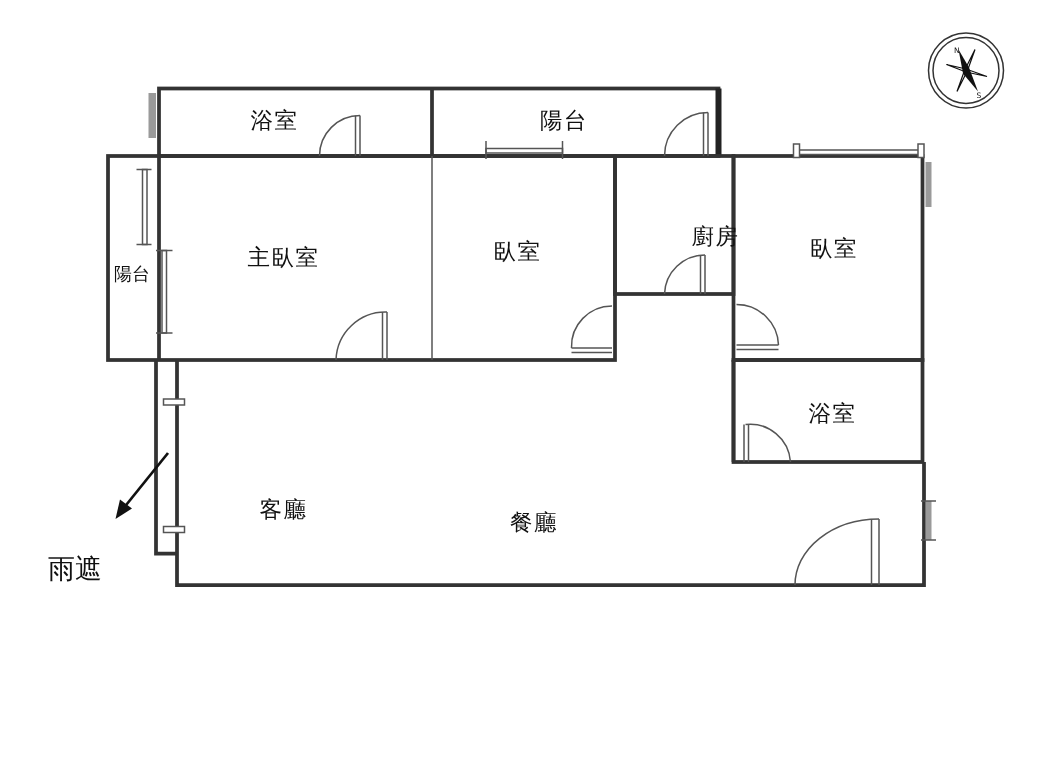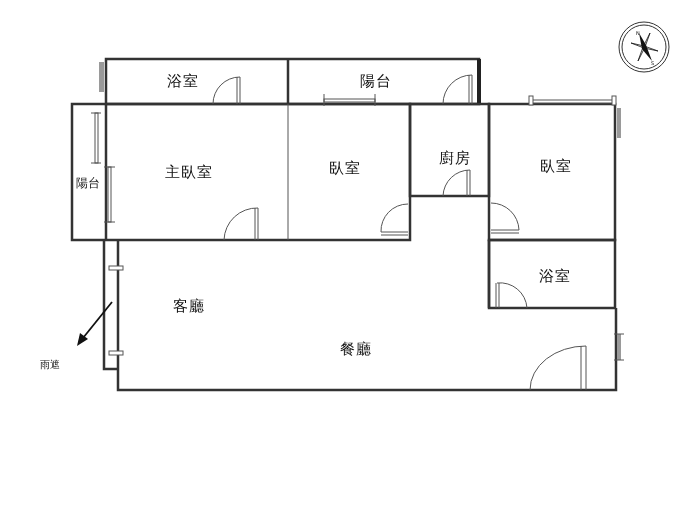--- a/index.html
+++ b/index.html
@@ -115,18 +115,18 @@
     <text x="-8" y="-12" font-size="5" fill="#111" font-family="DejaVu Sans, sans-serif">N</text>
     <text x="7" y="18" font-size="5" fill="#111" font-family="DejaVu Sans, sans-serif">S</text>
   </g>
 </svg>
 
 <div class="lbl" style="left:183px;top:81px">浴室</div>
 <div class="lbl" style="left:376px;top:81px">陽台</div>
 <div class="lbl" style="left:189px;top:172px">主臥室</div>
 <div class="lbl small" style="left:88px;top:183px">陽台</div>
 <div class="lbl" style="left:345px;top:168px">臥室</div>
-<div class="lbl" style="left:455px;top:158px">廚房</div>
+<div class="lbl" style="left:477px;top:158px">廚房</div>
 <div class="lbl" style="left:556px;top:166px">臥室</div>
 <div class="lbl" style="left:555px;top:276px">浴室</div>
-<div class="lbl" style="left:189px;top:306px">客廳</div>
+<div class="lbl" style="left:189px;top:340px">客廳</div>
 <div class="lbl" style="left:356px;top:349px">餐廳</div>
-<div class="lbl small" style="left:50px;top:365px;font-size:10px">雨遮</div>
+<div class="lbl small" style="left:50px;top:379px;font-size:18px">雨遮</div>
 
 </body></html>

